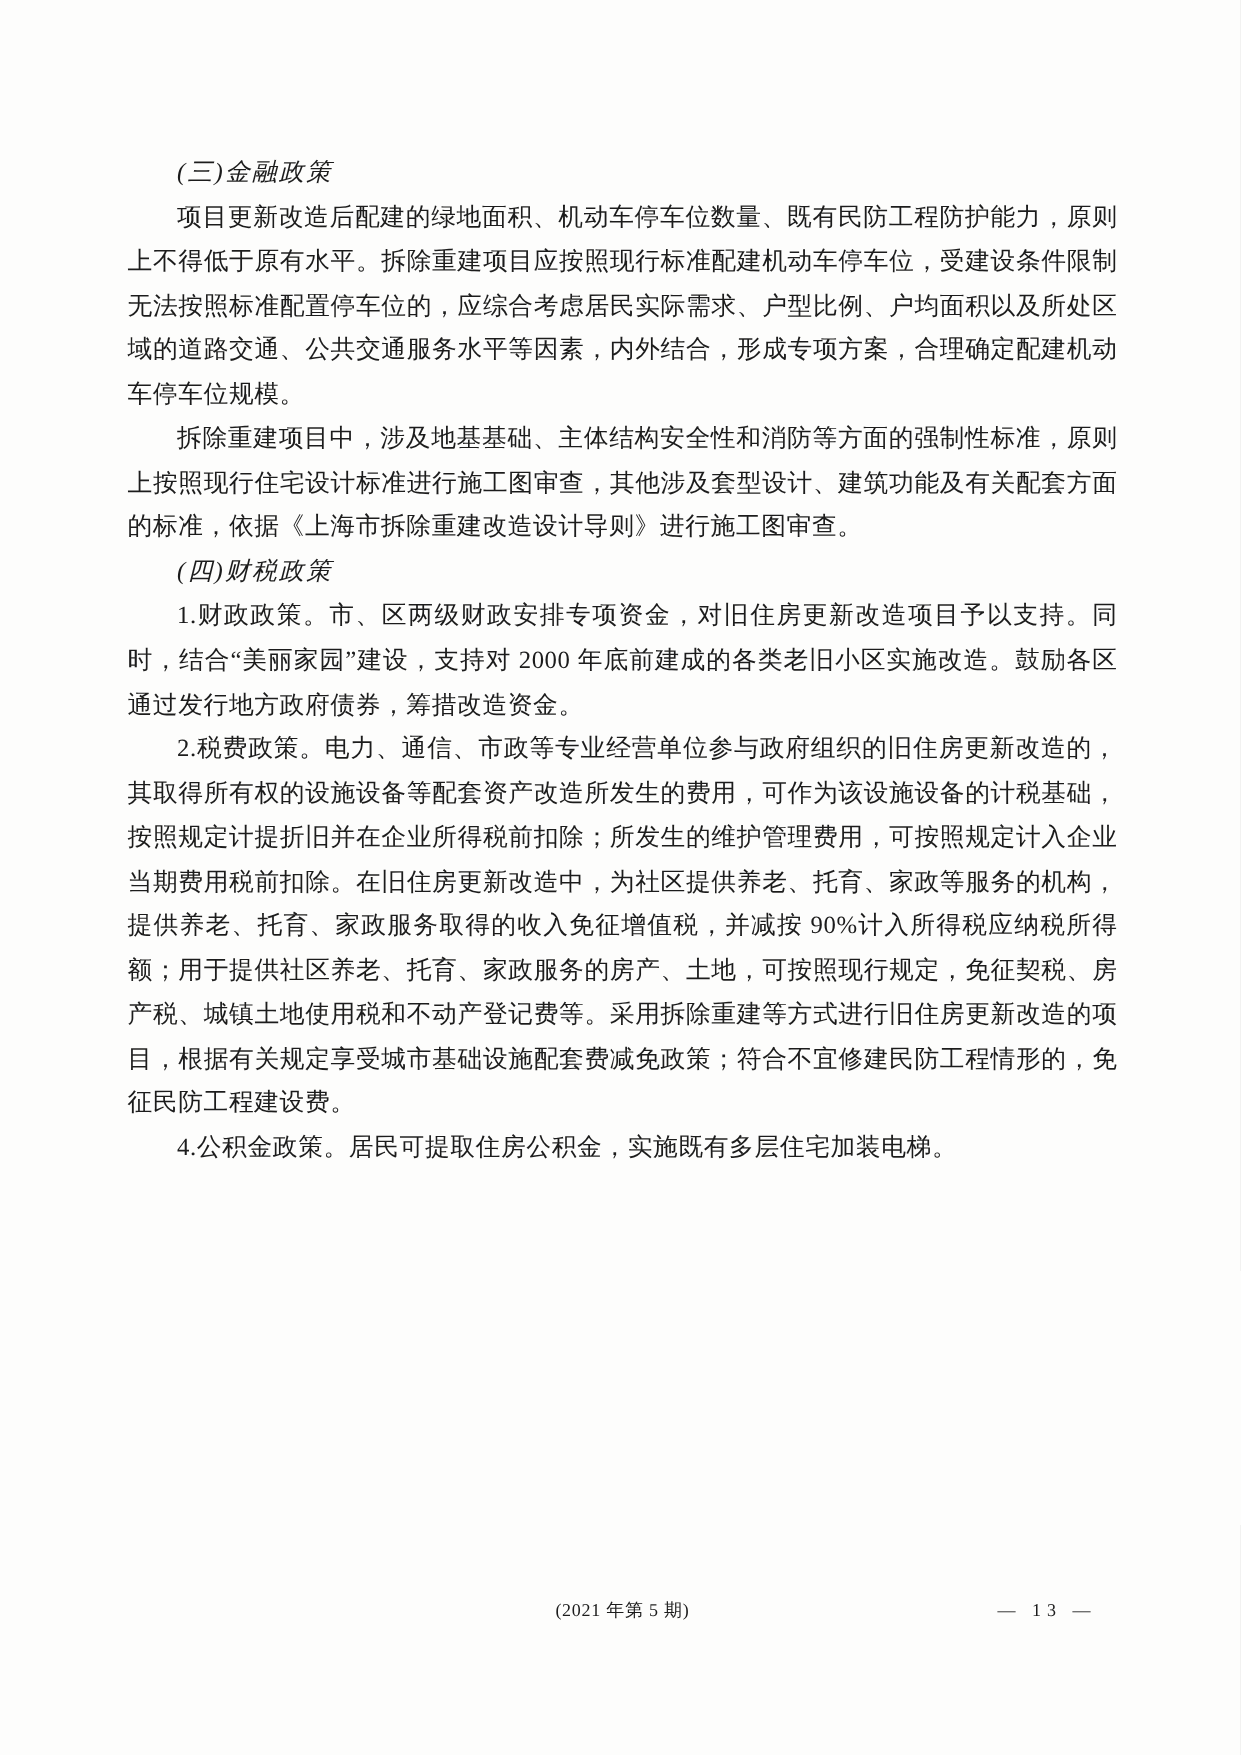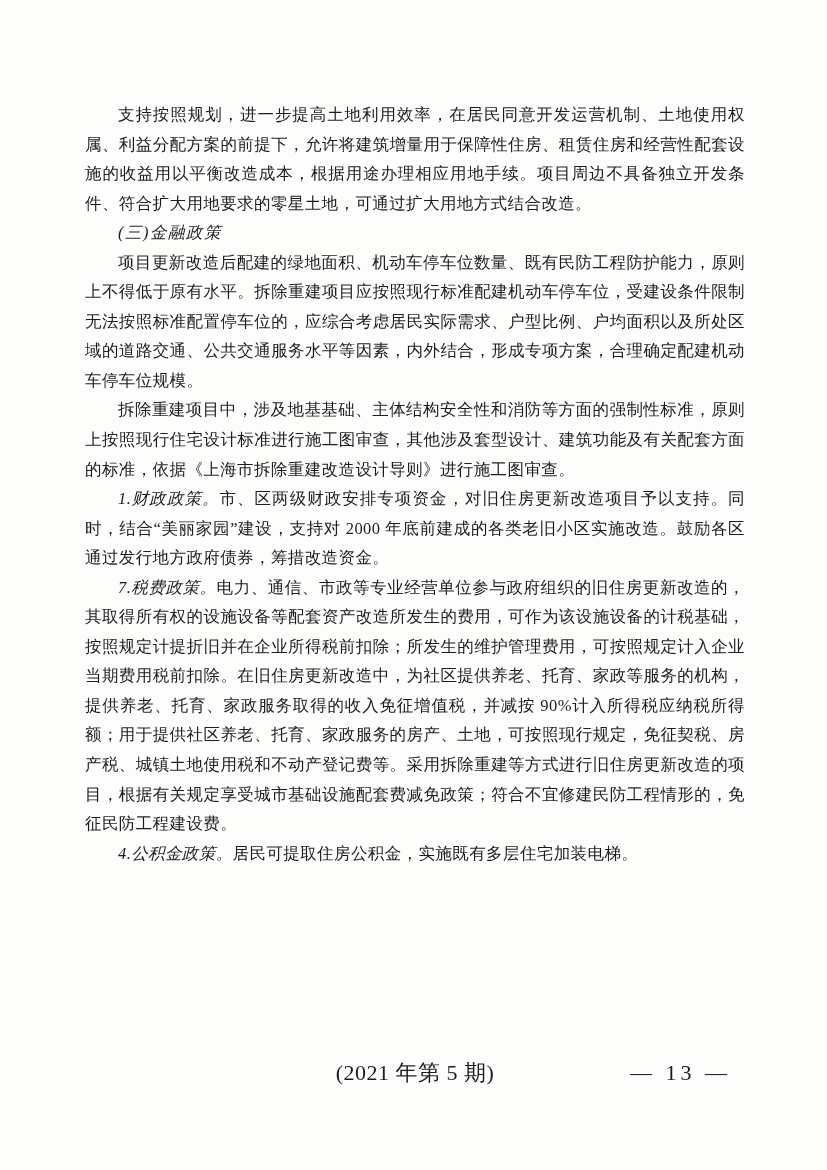--- a/index.html
+++ b/index.html
@@ -32,30 +32,29 @@
     text-indent: 2em;
     word-break: break-all;
   }
   
   p.subsection {
     font-style: italic;
     letter-spacing: 1.5px;
   }
   
   span.lead {
-    font-style: italic;
     margin-top: 32px;
   }
   .footer {
     position: absolute;
     left: 85px;
     top: 1058px;
     width: 660px;
     height: 30px;
-    font-size: 22px;
+    font-size: 12px;
     line-height: 30px;
   }
   .footer .issue {
     display: block;
     text-align: center;
     letter-spacing: 0.5px;
   }
   .footer .page-number {
     position: absolute;
     right: 14px;
@@ -63,25 +62,25 @@
     letter-spacing: 4px;
     white-space: nowrap;
   }
 </style>
 </head>
 <body>
 
 <div class="page">
   <main class="content">
 
-      <p class="para body">支持按照规划，进一步提高土地利用效率，在居民同意开发运营机制、土地使用权属、利益分配方案的前提下，允许将建筑增量用于保障性住房、租赁住房和经营性配套设施的收益用以平衡改造成本，根据用途办理相应用地手续。项目周边不具备独立开发条件、符合扩大用地要求的零星土地，可通过扩大用地方式结合改造。</p>
       <p class="para subsection">(三)金融政策</p>
       <p class="para body">项目更新改造后配建的绿地面积、机动车停车位数量、既有民防工程防护能力，原则上不得低于原有水平。拆除重建项目应按照现行标准配建机动车停车位，受建设条件限制无法按照标准配置停车位的，应综合考虑居民实际需求、户型比例、户均面积以及所处区域的道路交通、公共交通服务水平等因素，内外结合，形成专项方案，合理确定配建机动车停车位规模。</p>
       <p class="para body">拆除重建项目中，涉及地基基础、主体结构安全性和消防等方面的强制性标准，原则上按照现行住宅设计标准进行施工图审查，其他涉及套型设计、建筑功能及有关配套方面的标准，依据《上海市拆除重建改造设计导则》进行施工图审查。</p>
+      <p class="para subsection">(四)财税政策</p>
       <p class="para body"><span class="lead">1.财政政策。</span><span>市、区两级财政安排专项资金，对旧住房更新改造项目予以支持。同时，结合“美丽家园”建设，支持对 2000 年底前建成的各类老旧小区实施改造。鼓励各区通过发行地方政府债券，筹措改造资金。</span></p>
-      <p class="para body"><span class="lead">7.税费政策。</span><span>电力、通信、市政等专业经营单位参与政府组织的旧住房更新改造的，其取得所有权的设施设备等配套资产改造所发生的费用，可作为该设施设备的计税基础，按照规定计提折旧并在企业所得税前扣除；所发生的维护管理费用，可按照规定计入企业当期费用税前扣除。在旧住房更新改造中，为社区提供养老、托育、家政等服务的机构，提供养老、托育、家政服务取得的收入免征增值税，并减按 90%计入所得税应纳税所得额；用于提供社区养老、托育、家政服务的房产、土地，可按照现行规定，免征契税、房产税、城镇土地使用税和不动产登记费等。采用拆除重建等方式进行旧住房更新改造的项目，根据有关规定享受城市基础设施配套费减免政策；符合不宜修建民防工程情形的，免征民防工程建设费。</span></p>
+      <p class="para body"><span class="lead">2.税费政策。</span><span>电力、通信、市政等专业经营单位参与政府组织的旧住房更新改造的，其取得所有权的设施设备等配套资产改造所发生的费用，可作为该设施设备的计税基础，按照规定计提折旧并在企业所得税前扣除；所发生的维护管理费用，可按照规定计入企业当期费用税前扣除。在旧住房更新改造中，为社区提供养老、托育、家政等服务的机构，提供养老、托育、家政服务取得的收入免征增值税，并减按 90%计入所得税应纳税所得额；用于提供社区养老、托育、家政服务的房产、土地，可按照现行规定，免征契税、房产税、城镇土地使用税和不动产登记费等。采用拆除重建等方式进行旧住房更新改造的项目，根据有关规定享受城市基础设施配套费减免政策；符合不宜修建民防工程情形的，免征民防工程建设费。</span></p>
       <p class="para body"><span class="lead">4.公积金政策。</span><span>居民可提取住房公积金，实施既有多层住宅加装电梯。</span></p>
     </main>
   <div class="footer">
     <span class="issue">(2021 年第 5 期)</span>
     <span class="page-number">— 13 —</span>
   </div>
 </div>
 
 </body></html>

